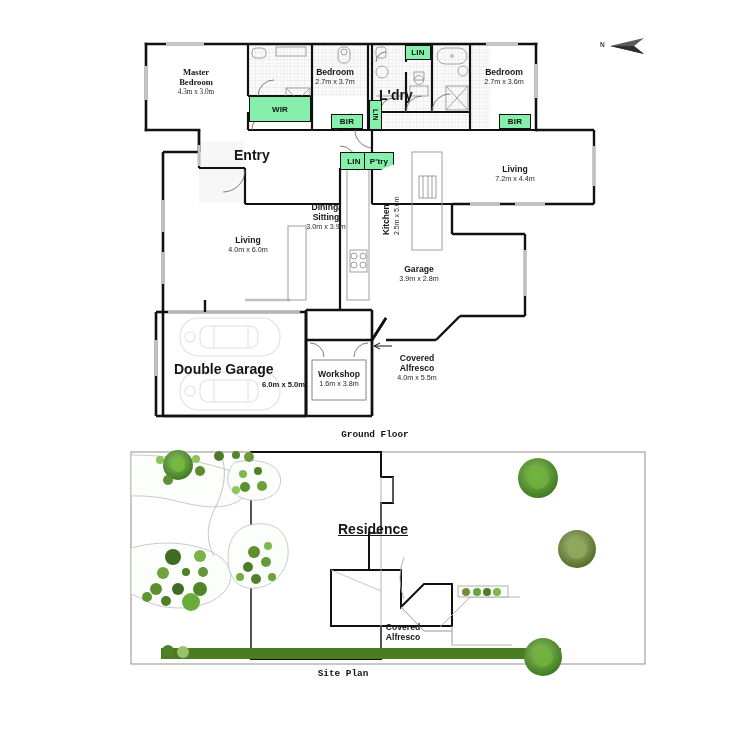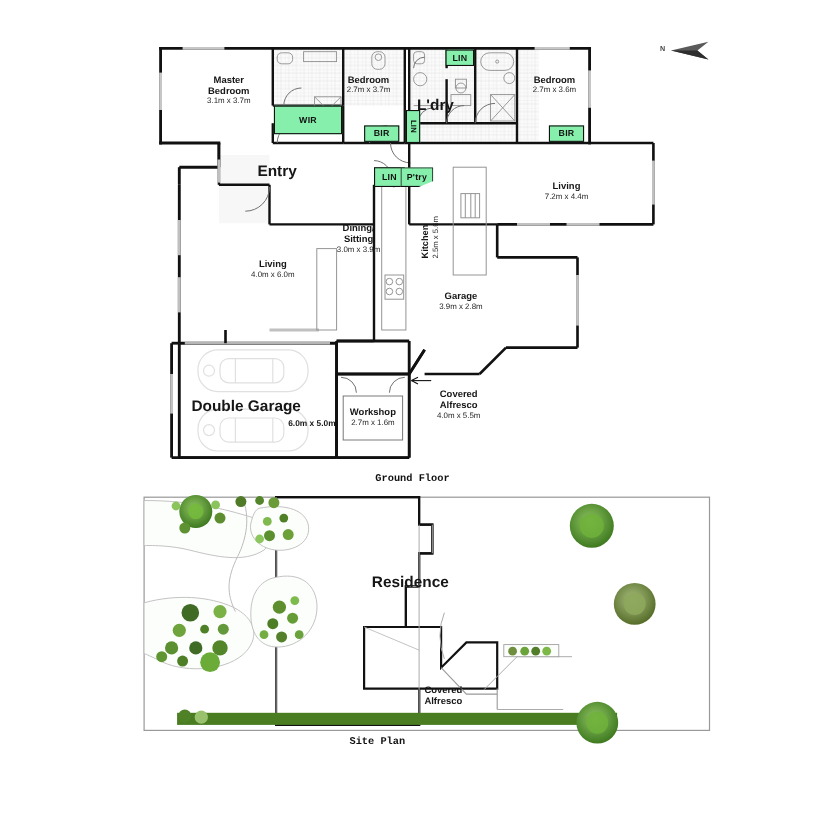--- a/index.html
+++ b/index.html
@@ -424,24 +424,24 @@
   </svg>
 
   <div id="compass">
     <span class="nchar">N</span>
     <svg width="50" height="34" viewBox="0 0 50 34">
       <path d="M46 8 L12 16 L46 24 L36 16 Z" fill="#5a5a5a"></path>
       <path d="M12 16 L46 24 L36 16 Z" fill="#2e2e2e"></path>
     </svg>
   </div>
 
-  <div class="rlabel" style="left:162px; top:68px; width:92px;">
+  <div class="rlabel" style="left:150px; top:68px; width:92px;font-family:Liberation Serif, serif;">
     <span class="rname">Master</span>
     <span class="rname">Bedroom</span>
-    <span class="rdim">3.1m x 3.7m</span>
+    <span class="rdim">4.3m x 3.0m</span>
   </div>
 
   <div class="rlabel" style="left:295px; top:68px; width:80px;">
     <span class="rname">Bedroom</span>
     <span class="rdim">2.7m x 3.7m</span>
   </div>
 
   <div class="rlabel" style="left:464px; top:68px; width:80px;">
     <span class="rname">Bedroom</span>
     <span class="rdim">2.7m x 3.6m</span>
@@ -483,34 +483,34 @@
     <span class="rname">Covered</span>
     <span class="rname">Alfresco</span>
     <span class="rdim">4.0m x 5.5m</span>
   </div>
 
   <div class="plain-label" style="left:174px; top:361px;">Double Garage</div>
   <div class="plain-label" style="left:250px; top:380px; font-weight:bold; font-size:7.6px;padding-left:12px;">6.0m x 5.0m</div>
 
   <div class="rlabel" style="left:307px; top:370px; width:64px;">
     <span class="rname">Workshop</span>
-    <span class="rdim">2.7m x 1.6m</span>
+    <span class="rdim">1.6m x 3.8m</span>
   </div>
 
   <div class="tagbox" style="left:249px; top:96px; width:62px; height:26px;">WIR</div>
   <div class="tagbox" style="left:331px; top:114px; width:32px; height:15px;">BIR</div>
   <div class="tagbox" style="left:499px; top:114px; width:32px; height:15px;">BIR</div>
   <div class="tagbox" style="left:405px; top:45px; width:26px; height:15px;">LIN</div>
   <div class="tagbox vert" style="left:369px; top:100px; width:13px; height:30px;">LIN</div>
   <div class="tagbox" style="left:340px; top:152px; width:28px; height:18px;">LIN</div>
   <div class="tagbox" style="left:364px; top:152px; width:30px; height:18px; clip-path: polygon(0 0, 100% 0, 100% 70%, 55% 100%, 0 100%);">P'try</div>
 
   <div class="plan-caption" style="left:0; top:429px; width:750px;">Ground Floor</div>
 
-  <div class="plain-label" style="left:338px; top:521px;">Residence</div>
+  <div class="plain-label" style="left:338px; top:521px;text-decoration:underline;">Residence</div>
   <div class="rlabel" style="left:373px; top:623px; width:60px;">
     <span class="rname">Covered</span>
     <span class="rname">Alfresco</span>
   </div>
   <div class="plan-caption" style="left:0; top:668px; width:686px;">Site Plan</div>
 
   <div id="footer">
     
     
     

